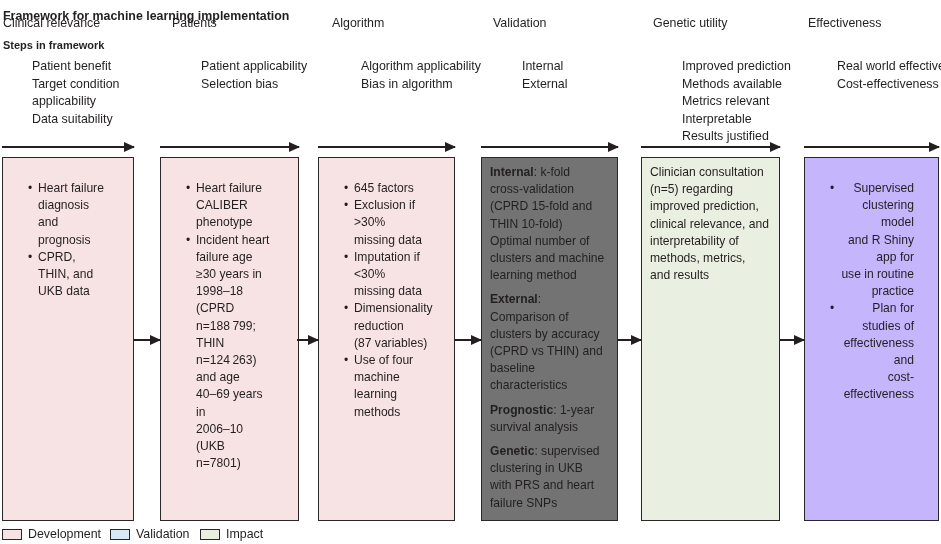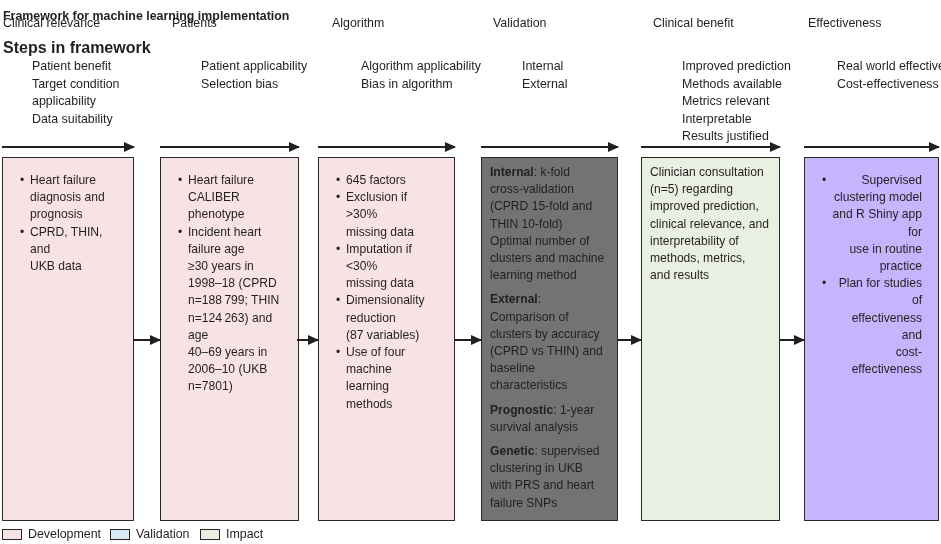--- a/index.html
+++ b/index.html
@@ -3,38 +3,38 @@
 <meta charset="utf-8">
 <style>
   * { box-sizing: border-box; }
   html, body { margin: 0; padding: 0; }
   body {
     width: 941px; height: 544px; position: relative; overflow: hidden;
     background: #ffffff; color: #231f20;
     font-family: "Liberation Sans", sans-serif;
   }
   .figure-title { position: absolute; left: 3px; top: 1px; font-size: 12.4px; font-weight: bold; white-space: nowrap; }
-  .steps-label { position: absolute; left: 3px; top: 39px; font-size: 16px; font-weight: bold; white-space: nowrap; }
+  .steps-label { position: absolute; left: 3px; top: 39px; font-size: 11px; font-weight: bold; white-space: nowrap; }
   .col { position: absolute; top: 0; height: 544px; padding-left: 31px; }
   .col-header { position: absolute; top: 16px; margin: 0; font-size: 12.4px; font-weight: normal; white-space: nowrap; }
   .steps { position: absolute; top: 58px; font-size: 12.4px; line-height: 17.5px; margin-left: 29px; }
   .step { white-space: pre; }
   .flow-arrow { position: absolute; left: 0; right: 0; top: 146px; height: 2px; background: #231f20; }
   .connector { position: absolute; top: 339px; height: 2px; background: #231f20; }
   .flow-arrow::after, .connector::after {
     content: ""; position: absolute; right: -1px; top: 50%; transform: translateY(-50%);
     width: 0; height: 0;
     border-left: 11px solid #231f20; border-top: 5.5px solid transparent; border-bottom: 5.5px solid transparent;
   }
   .stage-box {
     position: absolute; left: 0; right: 0; top: 157px; height: 364px;
     border: 1.6px solid #2b2728; padding: 6px 8px 0 8px;
     font-size: 12.1px; line-height: 17.2px; overflow: hidden;
   }
-  .bullets { list-style: none; margin: 8px; padding: 0; }
+  .bullets { list-style: none; margin: 16px; padding: 0; }
   .bullets li { position: relative; padding-left: 11px; white-space: pre-line; }
   .bullets li::before { content: "\2022"; position: absolute; left: 1px; top: 0; }
   .para { margin: 0 0 7px 0; white-space: pre-line; }
   .para b { font-weight: bold; }
   .legend-item { position: absolute; top: 526px; height: 16px; display: flex; align-items: center; gap: 6px; font-size: 12.4px; white-space: nowrap; }
   .swatch { width: 20px; height: 11px; border: 1.4px solid #2b2728; display: inline-block; flex: 0 0 auto; }
 </style>
 </head>
 <body>
 
@@ -132,21 +132,21 @@
     <p class="para"><b>Prognostic</b><span>: 1-year
 survival analysis</span></p>
     <p class="para"><b>Genetic</b><span>: supervised
 clustering in UKB
 with PRS and heart
 failure SNPs</span></p>
   </div>
 </section>
 
 <section class="col" style="left:641px;width:139px">
-  <h2 class="col-header" style="left:12px">Clinical benefit</h2>
+  <h2 class="col-header" style="left:12px">Genetic utility</h2>
   <div class="steps" style="left:12px">
     <div class="step">Improved prediction</div>
     <div class="step">Methods available</div>
     <div class="step">Metrics relevant</div>
     <div class="step">Interpretable</div>
     <div class="step">Results justified</div>
   </div>
   <div class="flow-arrow"></div>
   <div class="stage-box" style="background-color: rgb(233, 239, 225);">
     <div class="para">Clinician consultation

